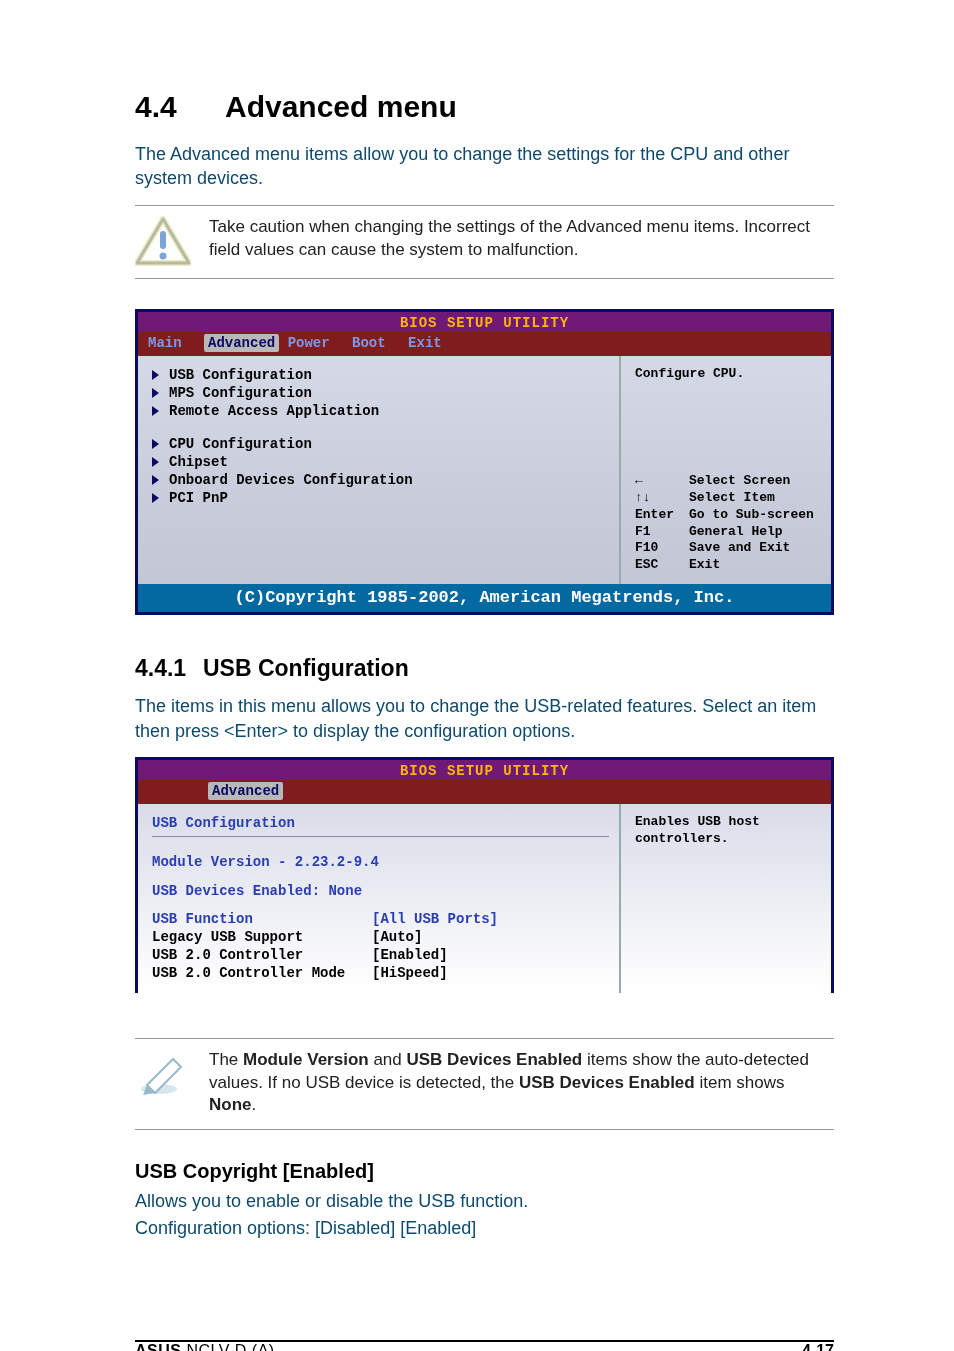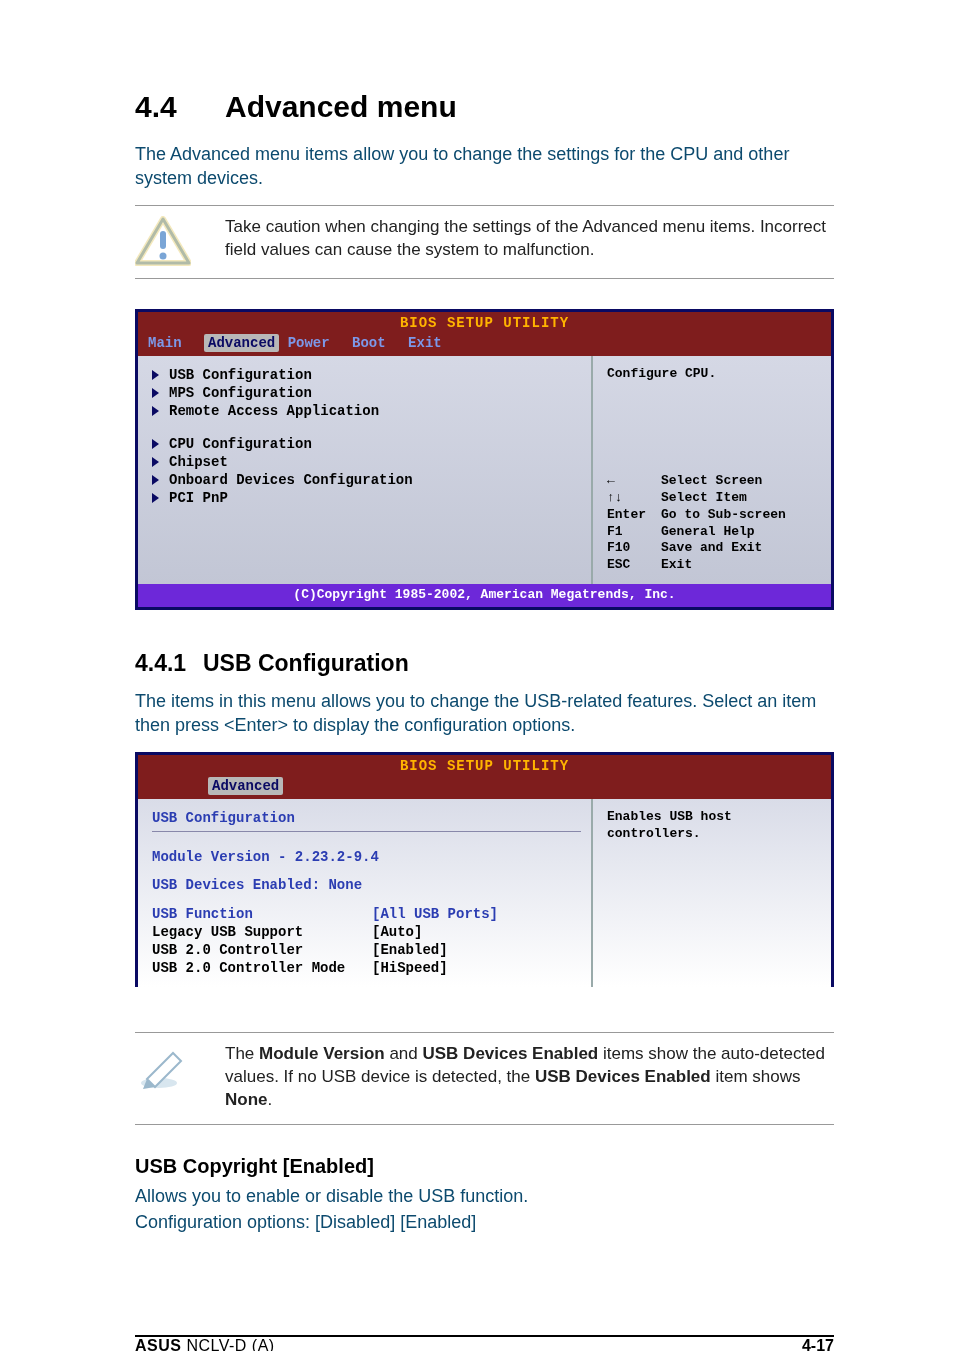--- a/index.html
+++ b/index.html
@@ -25,21 +25,21 @@
     margin: 0 0 14px 0;
     color: #0c4a6e;
   }
   .callout {
     display: flex;
     align-items: flex-start;
     border-top: 1px solid #999;
     border-bottom: 1px solid #999;
     padding: 10px 0 12px 0;
     margin-bottom: 30px;
-    gap: 34px;
+    gap: 18px;
   }
   .callout-icon {
     width: 56px;
     flex: 0 0 56px;
     display:flex;
     align-items:center;
     justify-content:center;
   }
   .callout p {
     margin:0;
@@ -51,21 +51,21 @@
   .bios {
     border: 3px solid #0a0a63;
     font-family: "Courier New", monospace;
     font-weight: bold;
     font-size: 14px;
     color:#000;
     margin-bottom: 40px;
     line-height: 1.3;
   }
   .bios .titlebar {
-    background:#7f1d1d;
+    background:#701a75;
     color:#ffb400;
     text-align:center;
     padding: 2px 0 0 0;
     font-size: 14px;
     letter-spacing: 1px;
   }
   .bios .tabs {
     background:#7f1d1d;
     color:#7c98e8;
     padding: 2px 10px 4px 10px;
@@ -83,43 +83,43 @@
   .bios .body {
     display:flex;
     background: linear-gradient(#d5d8e5 0%, #c2c6d5 100%);
   }
   .bios .left {
     flex: 1;
     padding: 10px 10px 60px 14px;
     border-right: 2px solid #9aa;
   }
   .bios .right {
-    width: 238px;
+    width: 210px;
     padding: 10px 10px 10px 14px;
     font-size: 13px;
   }
   .bios .menu-row {
     display:flex;
     align-items:center;
     gap: 10px;
   }
   .bios .arrow {
     width:0;height:0;
     border-top:5px solid transparent;
     border-bottom:5px solid transparent;
     border-left:7px solid #0a0a63;
     flex:0 0 auto;
   }
   .bios .group-gap { height:14px; }
   .bios .copyright {
-    background:#6d28d9;
+    background:#0369a1;
     color:#fff;
     text-align:center;
     padding:3px 0;
-    font-size:13px;
+    font-size:17px;
   }
   .bios .help-block { margin-top: 90px; }
   .bios .help-row { display:flex; gap:8px; }
   .bios .help-row .key { width:46px; }
   .bios2 .body { background: linear-gradient(#d9dce8 0%, #fff 100%); }
   .bios2 .left { border-right: 2px solid #9aa; padding-bottom: 10px; }
   .bios2 .left .heading { margin-bottom:4px; }
   .bios2 .cfg-row { display:flex; }
   .bios2 .cfg-row .label { width:220px; }
   .bios2 .blue-text { color:#2b3db2; }

